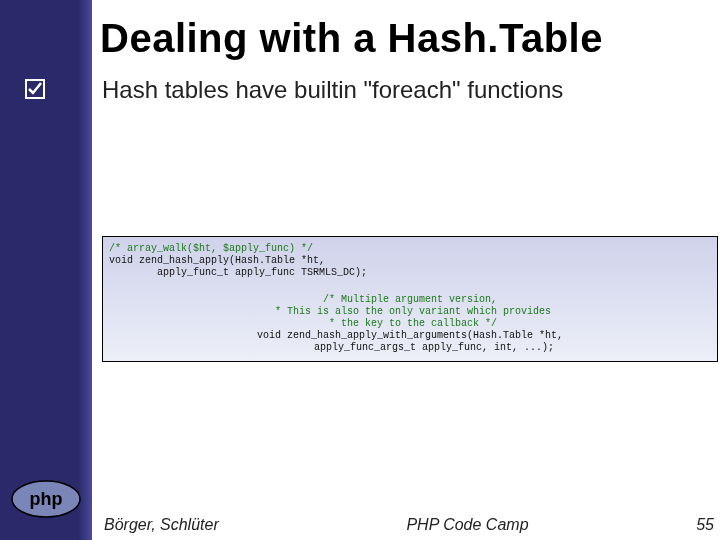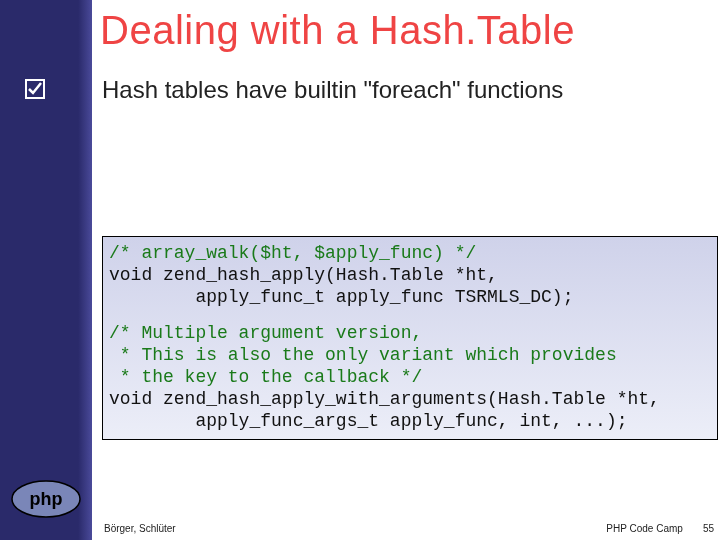--- a/index.html
+++ b/index.html
@@ -11,25 +11,25 @@
     overflow: hidden;
   }
   .sidebar {
     position: absolute;
     left: 0; top: 0;
     width: 92px; height: 540px;
     background: linear-gradient(to right, #2a2a6a 0%, #2a2a6a 85%, #4a4a9a 100%);
   }
   .title {
     position: absolute;
-    left: 100px; top: 8px;
+    left: 100px; top: 16px;
     width: 610px;
     font-size: 40px;
-    font-weight: normal;
-    color: #ef4444;
+    font-weight: bold;
+    color: #000000;
     letter-spacing: 0.5px;
   }
   .check {
     position: absolute;
     left: 25px; top: 79px;
     width: 20px; height: 20px;
     color: #fff;
   }
   .check svg { display:block; }
   .bullet-text {
@@ -38,43 +38,44 @@
     font-size: 24px;
     color: #222;
   }
   .codebox {
     position: absolute;
     left: 102px; top: 236px;
     width: 616px;
     border: 1px solid #000;
     background: linear-gradient(to bottom, #cfd2ea 0%, #eceef8 100%);
     font-family: "Courier New", monospace;
-    font-size: 18px;
+    font-size: 10px;
     line-height: 1.22;
     color: #111;
     padding: 6px 6px 4px 6px;
   }
   .codebox .comment { color: #1a7a1a; }
   .codebox .block { margin-bottom: 14px; white-space: pre; }
-  .codebox .block:last-child { margin-bottom: 2px; }
+  .codebox .block:last-child { margin-bottom: 2px; text-align: center; }
   .logo {
     position: absolute;
     left: 10px; bottom: 20px;
     width: 72px; height: 42px; text-decoration: underline;
   }
   .footer {
     position: absolute;
     left: 104px; bottom: 6px;
     width: 612px;
-    font-size: 10px;
+    font-size: 16px;
     color: #222;
     display: flex;
+    font-style: italic;
   }
   .footer .auth { flex: 0 0 auto; }
-  .footer .mid  { flex: 1 1 auto; text-align: right; padding-left: 40px; }
+  .footer .mid  { flex: 1 1 auto; text-align: center; padding-left: 40px; }
   .footer .num  { flex: 0 0 auto; padding-right: 2px; margin-left: 20px; }
 </style>
 </head>
 <body>
 
 <div class="sidebar"></div>
 
 <h1 class="title">Dealing with a Hash.Table</h1>
 
 <div class="check">

